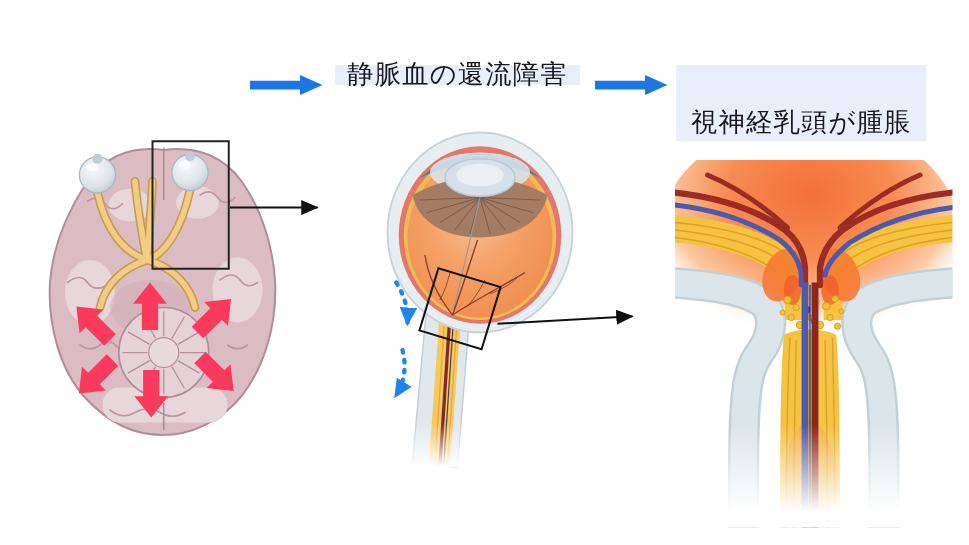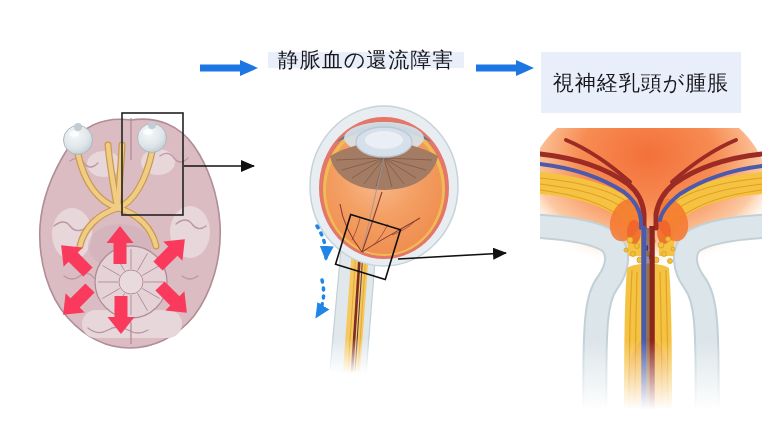--- a/index.html
+++ b/index.html
@@ -6,21 +6,21 @@
   .canvas{
     position:relative;width:775px;height:436px;background:#ffffff;overflow:hidden;
     font-family:"Liberation Sans","DejaVu Sans",sans-serif;
   }
   .abs{position:absolute;}
   .flow-label{
     position:absolute;background:#e9effa;color:#17171c;
     display:flex;align-items:center;justify-content:center;
     font-size:21px;letter-spacing:1px;line-height:28px;text-align:center;
   }
-  .flow-label.two-line{flex-direction:column;}
+  .flow-label.two-line{flex-direction:column;justify-content:flex-end;}
   svg{display:block;}
 </style>
 </head>
 <body>
 
 <div class="canvas">
 
 
   <svg class="abs" style="left:198px;top:59px" width="62" height="18" viewBox="0 0 62 18">
     <line x1="2" y1="9" x2="42" y2="9" stroke="#1c77e3" stroke-width="7"></line>

